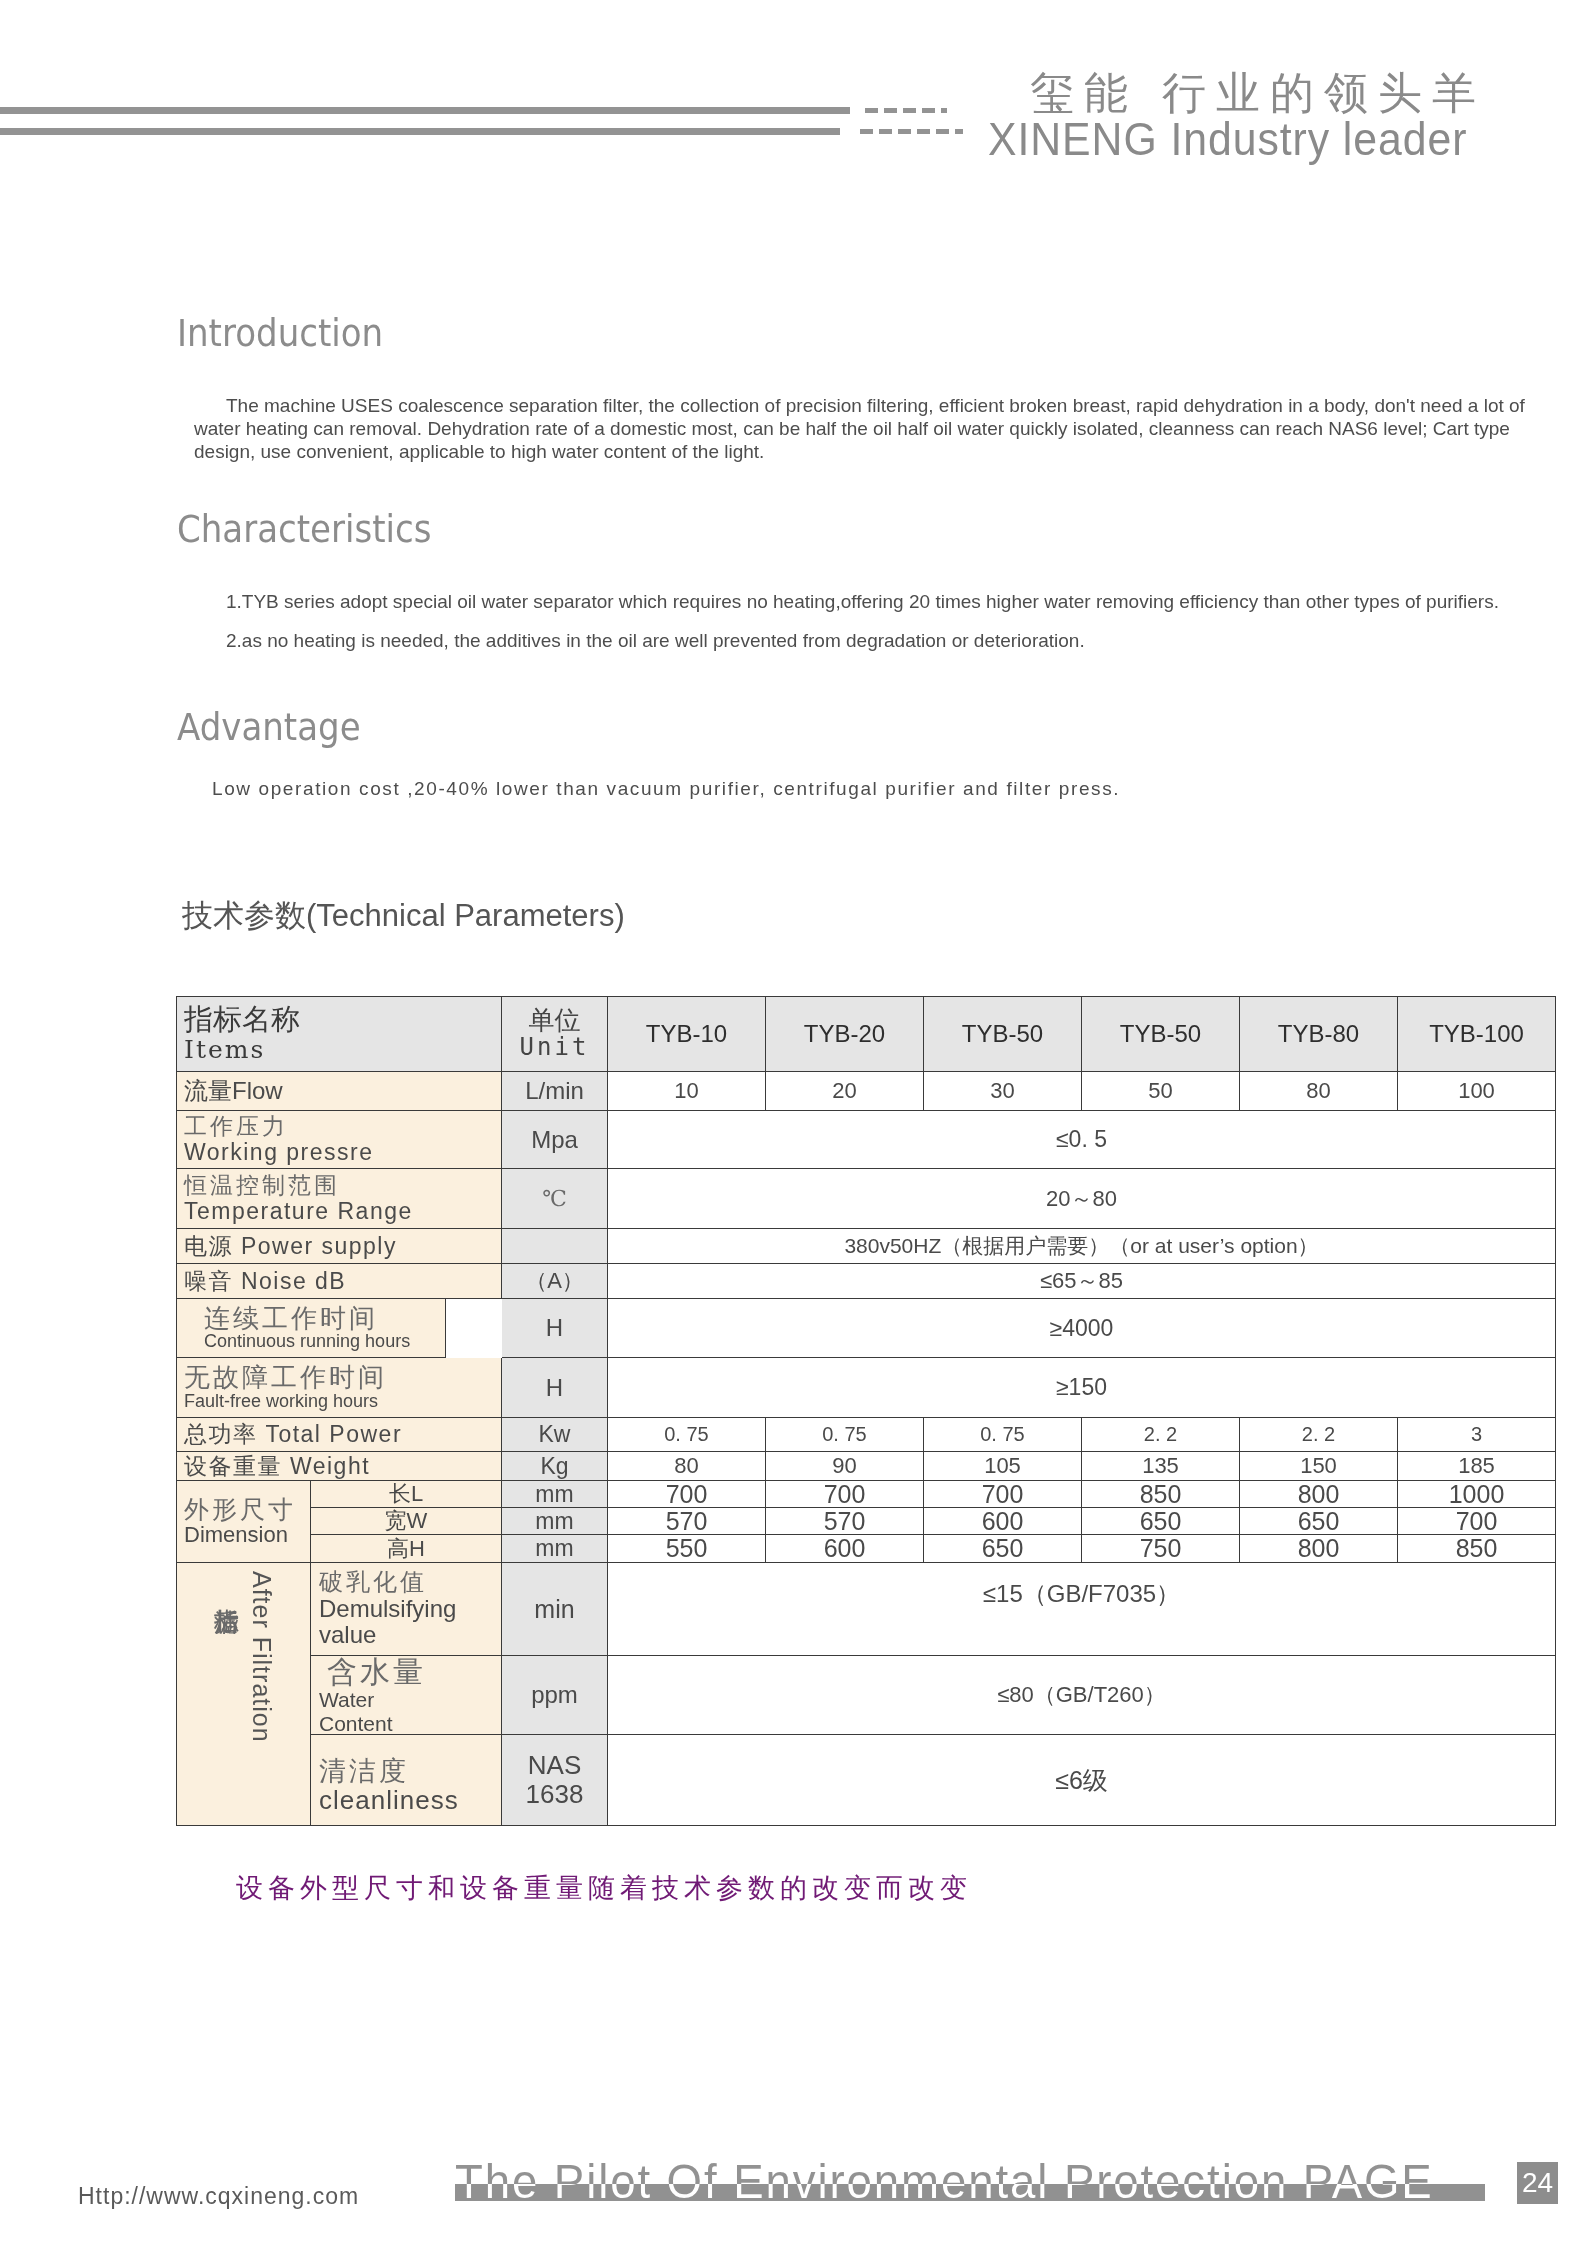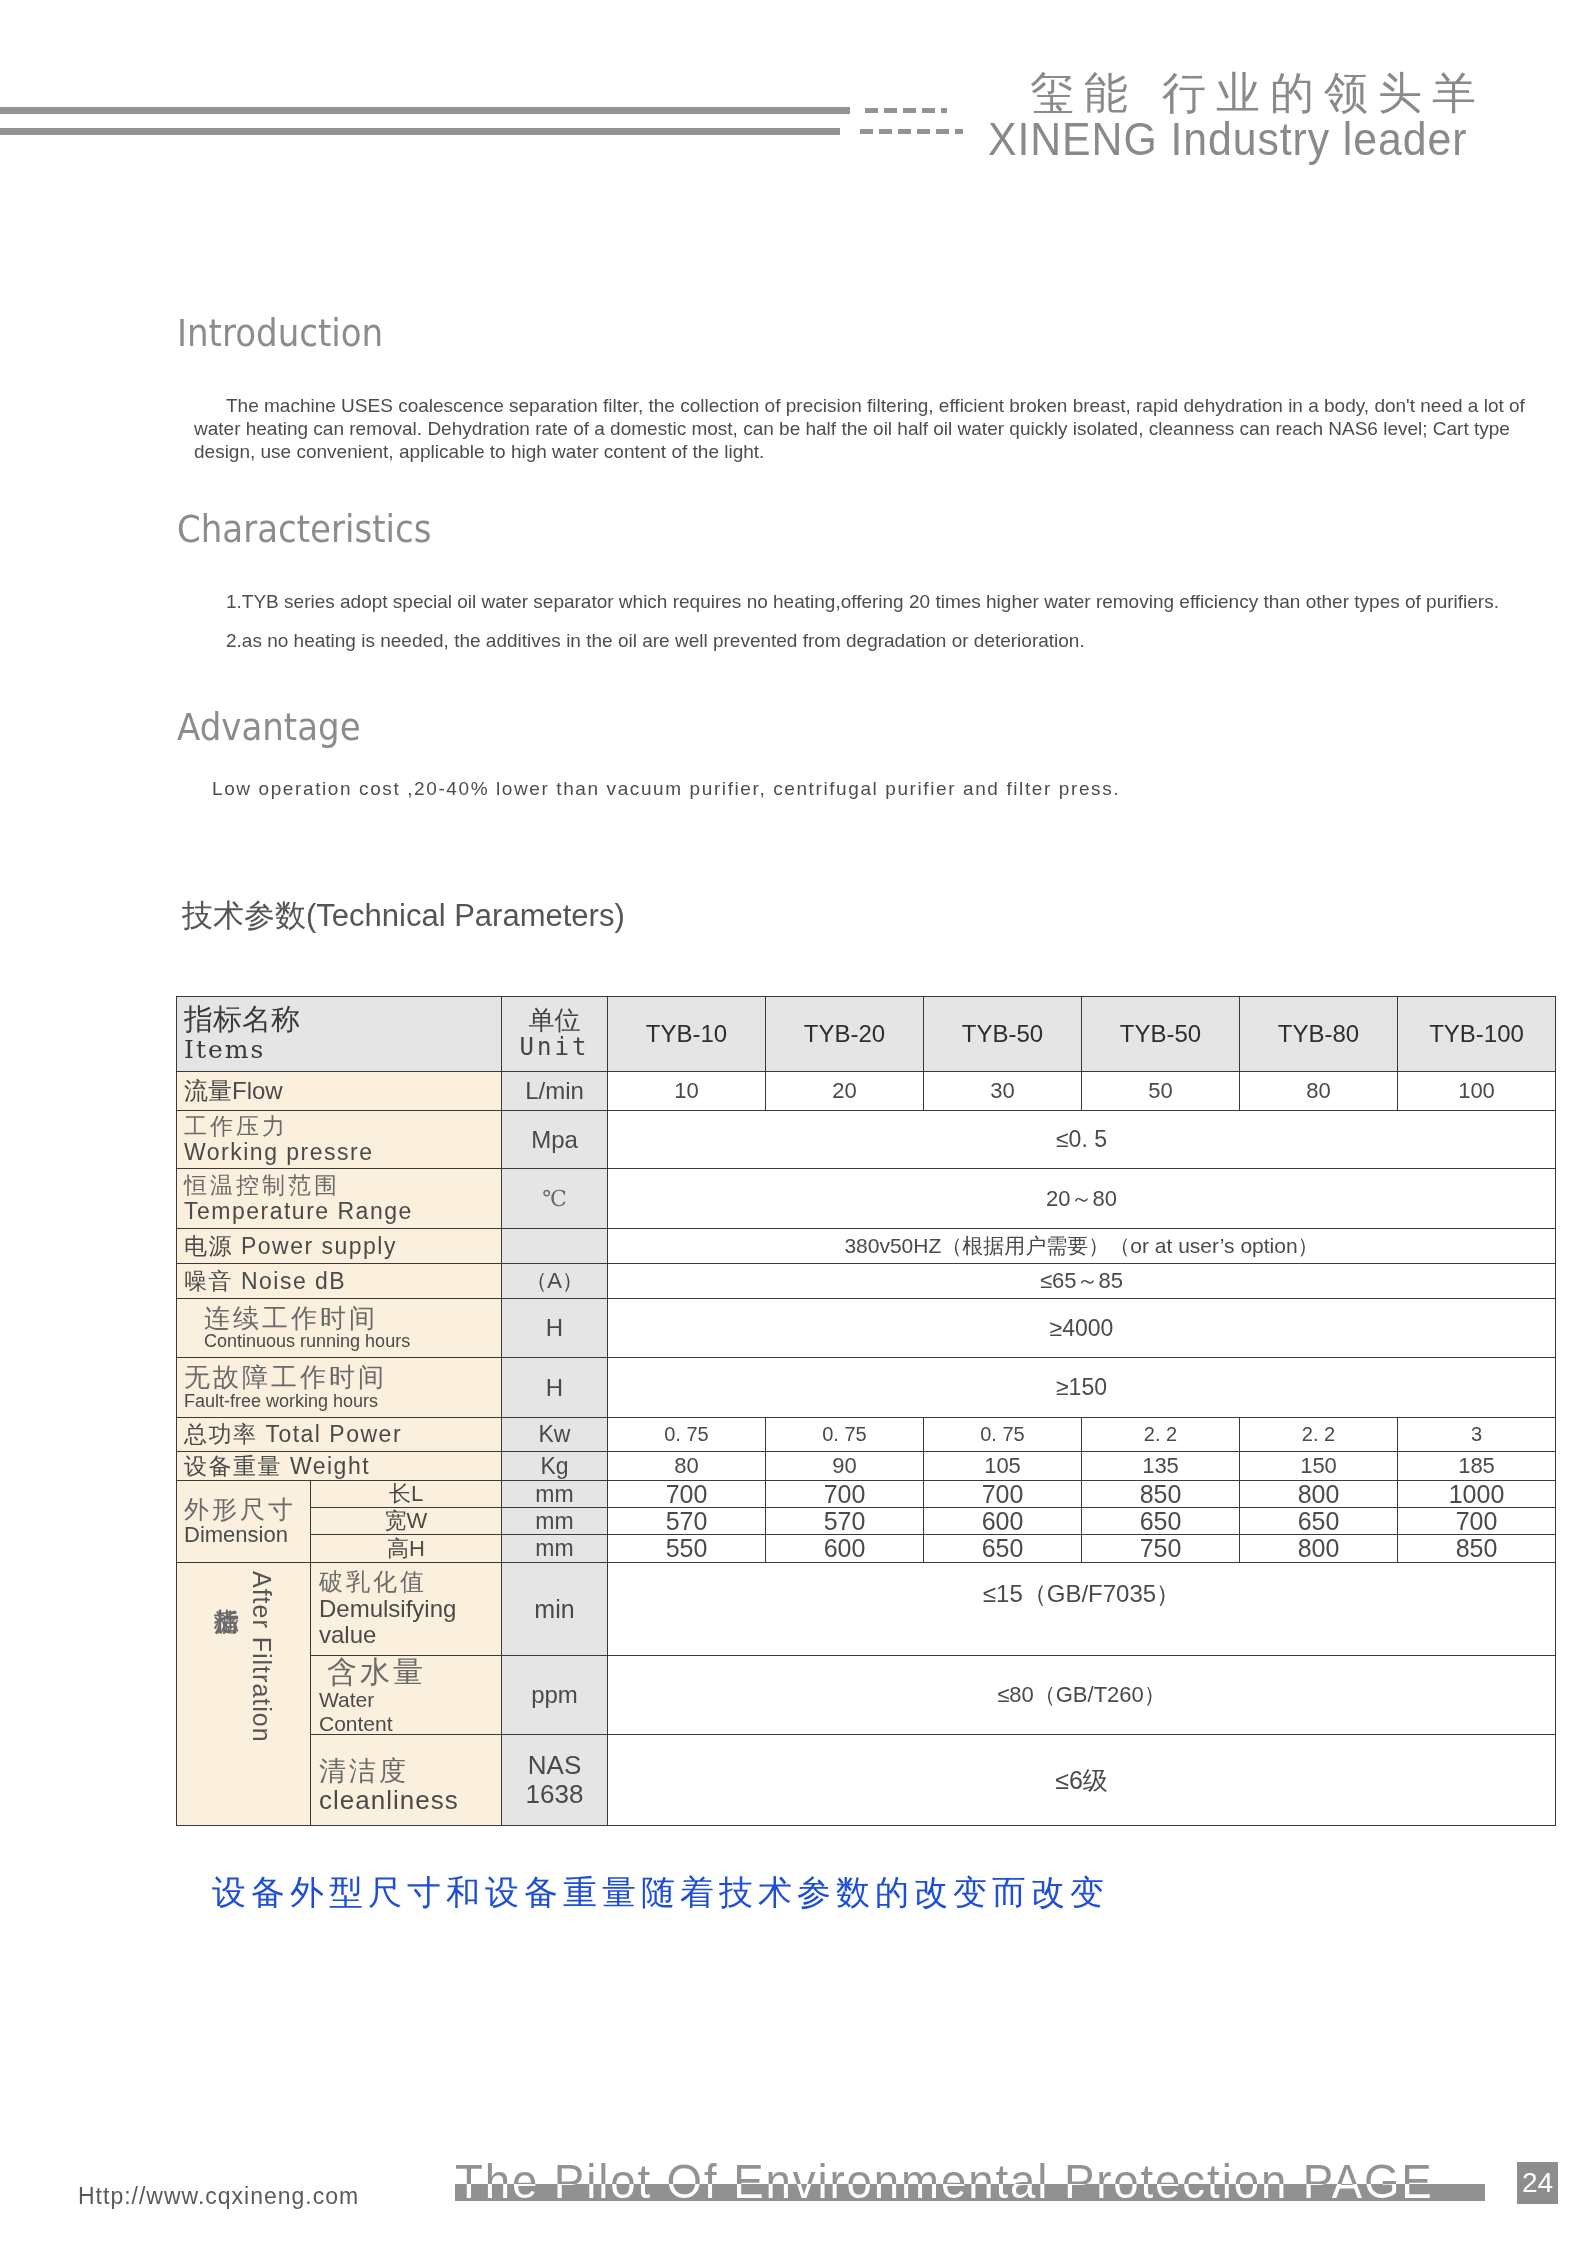--- a/index.html
+++ b/index.html
@@ -26,21 +26,21 @@
   .item { background:#fbf0de; justify-content:flex-start; text-align:left; padding-left:8px; }
   .unit { background:#e5e5e5; }
   .val { background:#ffffff; }
   .tbl-border { position:absolute; left:176px; top:996px; width:1380px; height:830px; box-sizing:border-box;
                 border-left:1.5px solid #3a3a3a; border-top:1.5px solid #3a3a3a; pointer-events:none; }
   .cn { font-family:"DejaVu Serif", serif; color:#6a6a6a; }
   .stack { display:flex; flex-direction:column; align-items:flex-start; line-height:1.1; }
 
   .vertical-group { writing-mode:vertical-rl; }
 
-  .footnote { position:absolute; left:212px; top:1870px; font-size:34px; letter-spacing:5px; color:#1d4ed8;
+  .footnote { position:absolute; left:236px; top:1870px; font-size:27px; letter-spacing:5px; color:#701a75;
               font-family:"DejaVu Serif", serif; white-space:nowrap; }
 
   
   .url { position:absolute; left:78px; top:2183px; font-size:23px; color:#5a5a5a; letter-spacing:1px; white-space:nowrap; }
   .pilot-wrap { position:absolute; left:455px; top:2160px; height:44px; overflow:hidden; }
   .pilot-bar { position:absolute; left:0; right:0; top:24px; height:17px; background:#919191; }
   .pilot-text { position:relative; font-size:48px; line-height:44px; white-space:nowrap; letter-spacing:2px;
                 background:linear-gradient(to bottom, #929292 0, #929292 24px, #ffffff 24px, #ffffff 41px, #929292 41px);
                 -webkit-background-clip:text; background-clip:text; color:transparent; transform:scaleX(0.95); transform-origin:left; }
   .page-box { position:absolute; left:1517px; top:2162px; width:41px; height:42px; background:#8d8d8d; color:#fff;
@@ -134,21 +134,21 @@
   <div class="cell val" style="left:608px;top:1169px;width:948px;height:60px;font-size:22px;">20～80</div>
 
   <div class="cell item" style="left:176px;top:1229px;width:326px;height:35px;font-size:23px;letter-spacing:1.5px;">电源 Power supply</div>
   <div class="cell unit" style="left:502px;top:1229px;width:106px;height:35px;"></div>
   <div class="cell val" style="left:608px;top:1229px;width:948px;height:35px;font-size:21px;">380v50HZ（根据用户需要）（or at user’s option）</div>
 
   <div class="cell item" style="left:176px;top:1264px;width:326px;height:35px;font-size:23px;letter-spacing:1.5px;">噪音 Noise dB</div>
   <div class="cell unit" style="left:502px;top:1264px;width:106px;height:35px;font-size:22px;">（A）</div>
   <div class="cell val" style="left:608px;top:1264px;width:948px;height:35px;font-size:22px;">≤65～85</div>
 
-  <div class="cell item" style="left:176px;top:1299px;width:326px;height:59px;padding-left:28px;">
+  <div class="cell item" style="left:176px;top:1299px;width:270px;height:59px;padding-left:28px;">
     <div class="stack">
         <span class="cn" style="font-size:26px;letter-spacing:3px;">连续工作时间</span>
         <span style="font-size:18px;">Continuous running hours</span>
       </div>
   </div>
   <div class="cell unit" style="left:502px;top:1299px;width:106px;height:59px;font-size:24px;">H</div>
   <div class="cell val" style="left:608px;top:1299px;width:948px;height:59px;font-size:23px;">≥4000</div>
 
   <div class="cell item" style="left:176px;top:1358px;width:326px;height:60px;">
     <div class="stack">

